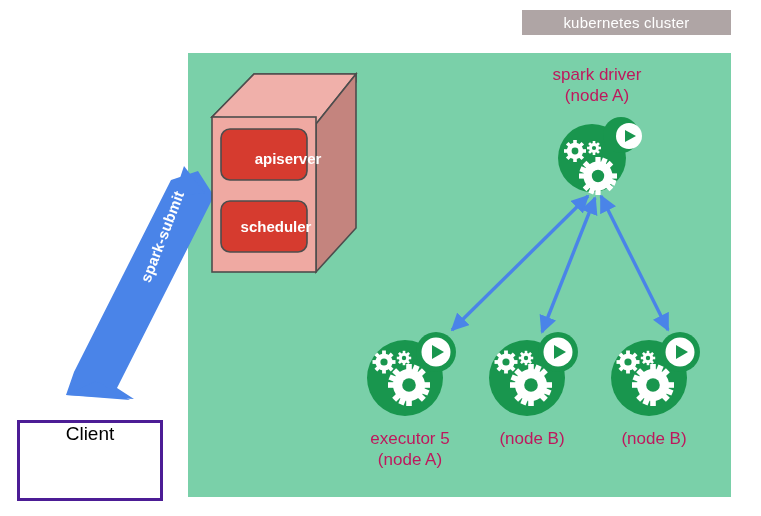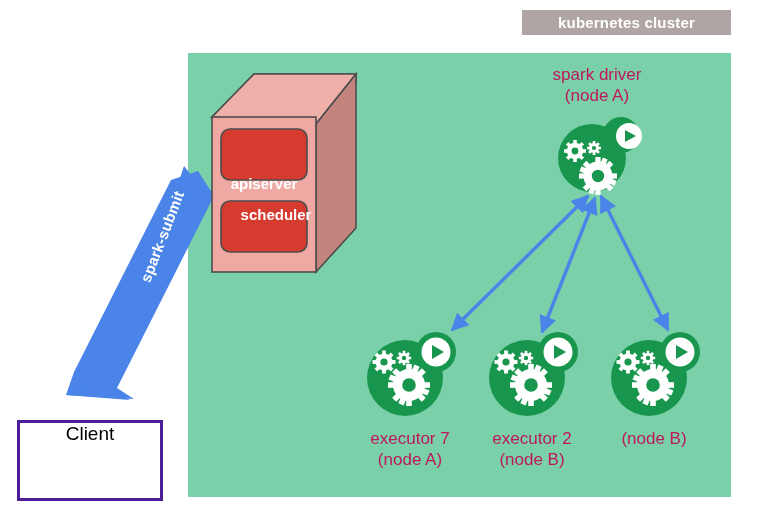--- a/index.html
+++ b/index.html
@@ -36,21 +36,21 @@
     width: 209px;
     height: 25px;
     background: #AFA5A5;
     display: flex;
     align-items: center;
     justify-content: center;
   }
   #cluster-banner span {
     color: #ffffff;
     font-size: 15px;
-    font-weight: bold;
+    font-weight: normal;
     letter-spacing: 0.2px;
     white-space: nowrap;
   }
 
   
   #client-box {
     position: absolute;
     left: 17px;
     top: 420px;
     width: 140px;
@@ -97,22 +97,22 @@
 
   
   .cube-chip-label {
     position: absolute;
     color: #ffffff;
     font-size: 15px;
     font-weight: bold;
     white-space: nowrap;
     text-align: center;
   }
-  #apiserver-label { left: 208px; top: 150px; width: 112px; margin-top: 25px; }
-  #scheduler-label { left: 220px; top: 206px; width: 112px; }
+  #apiserver-label { left: 232px; top: 150px; width: 112px; }
+  #scheduler-label { left: 220px; top: 218px; width: 112px; }
 
   
   #spark-submit-label {
     position: absolute;
     left: 77px;
     top: 228px;
     width: 170px;
     transform: rotate(-69deg);
     transform-origin: center center;
     color: #ffffff;
@@ -401,26 +401,25 @@
       </g>
     </g>
   </svg>
 
   <div id="driver-label" class="node-label">
     <div>spark driver</div>
     <div>(node A)</div>
   </div>
 
   <div id="exec-label-1" class="node-label exec-label">
-    <div>executor 7</div>
+    <div>executor 5</div>
     <div>(node A)</div>
   </div>
 
   <div id="exec-label-2" class="node-label exec-label">
-    <div>executor 2</div>
     <div>(node B)</div>
   </div>
 
   <div id="exec-label-3" class="node-label exec-label">
     <div>(node B)</div>
   </div>
 
   <div id="client-box">
     <span>Client</span>
   </div>

